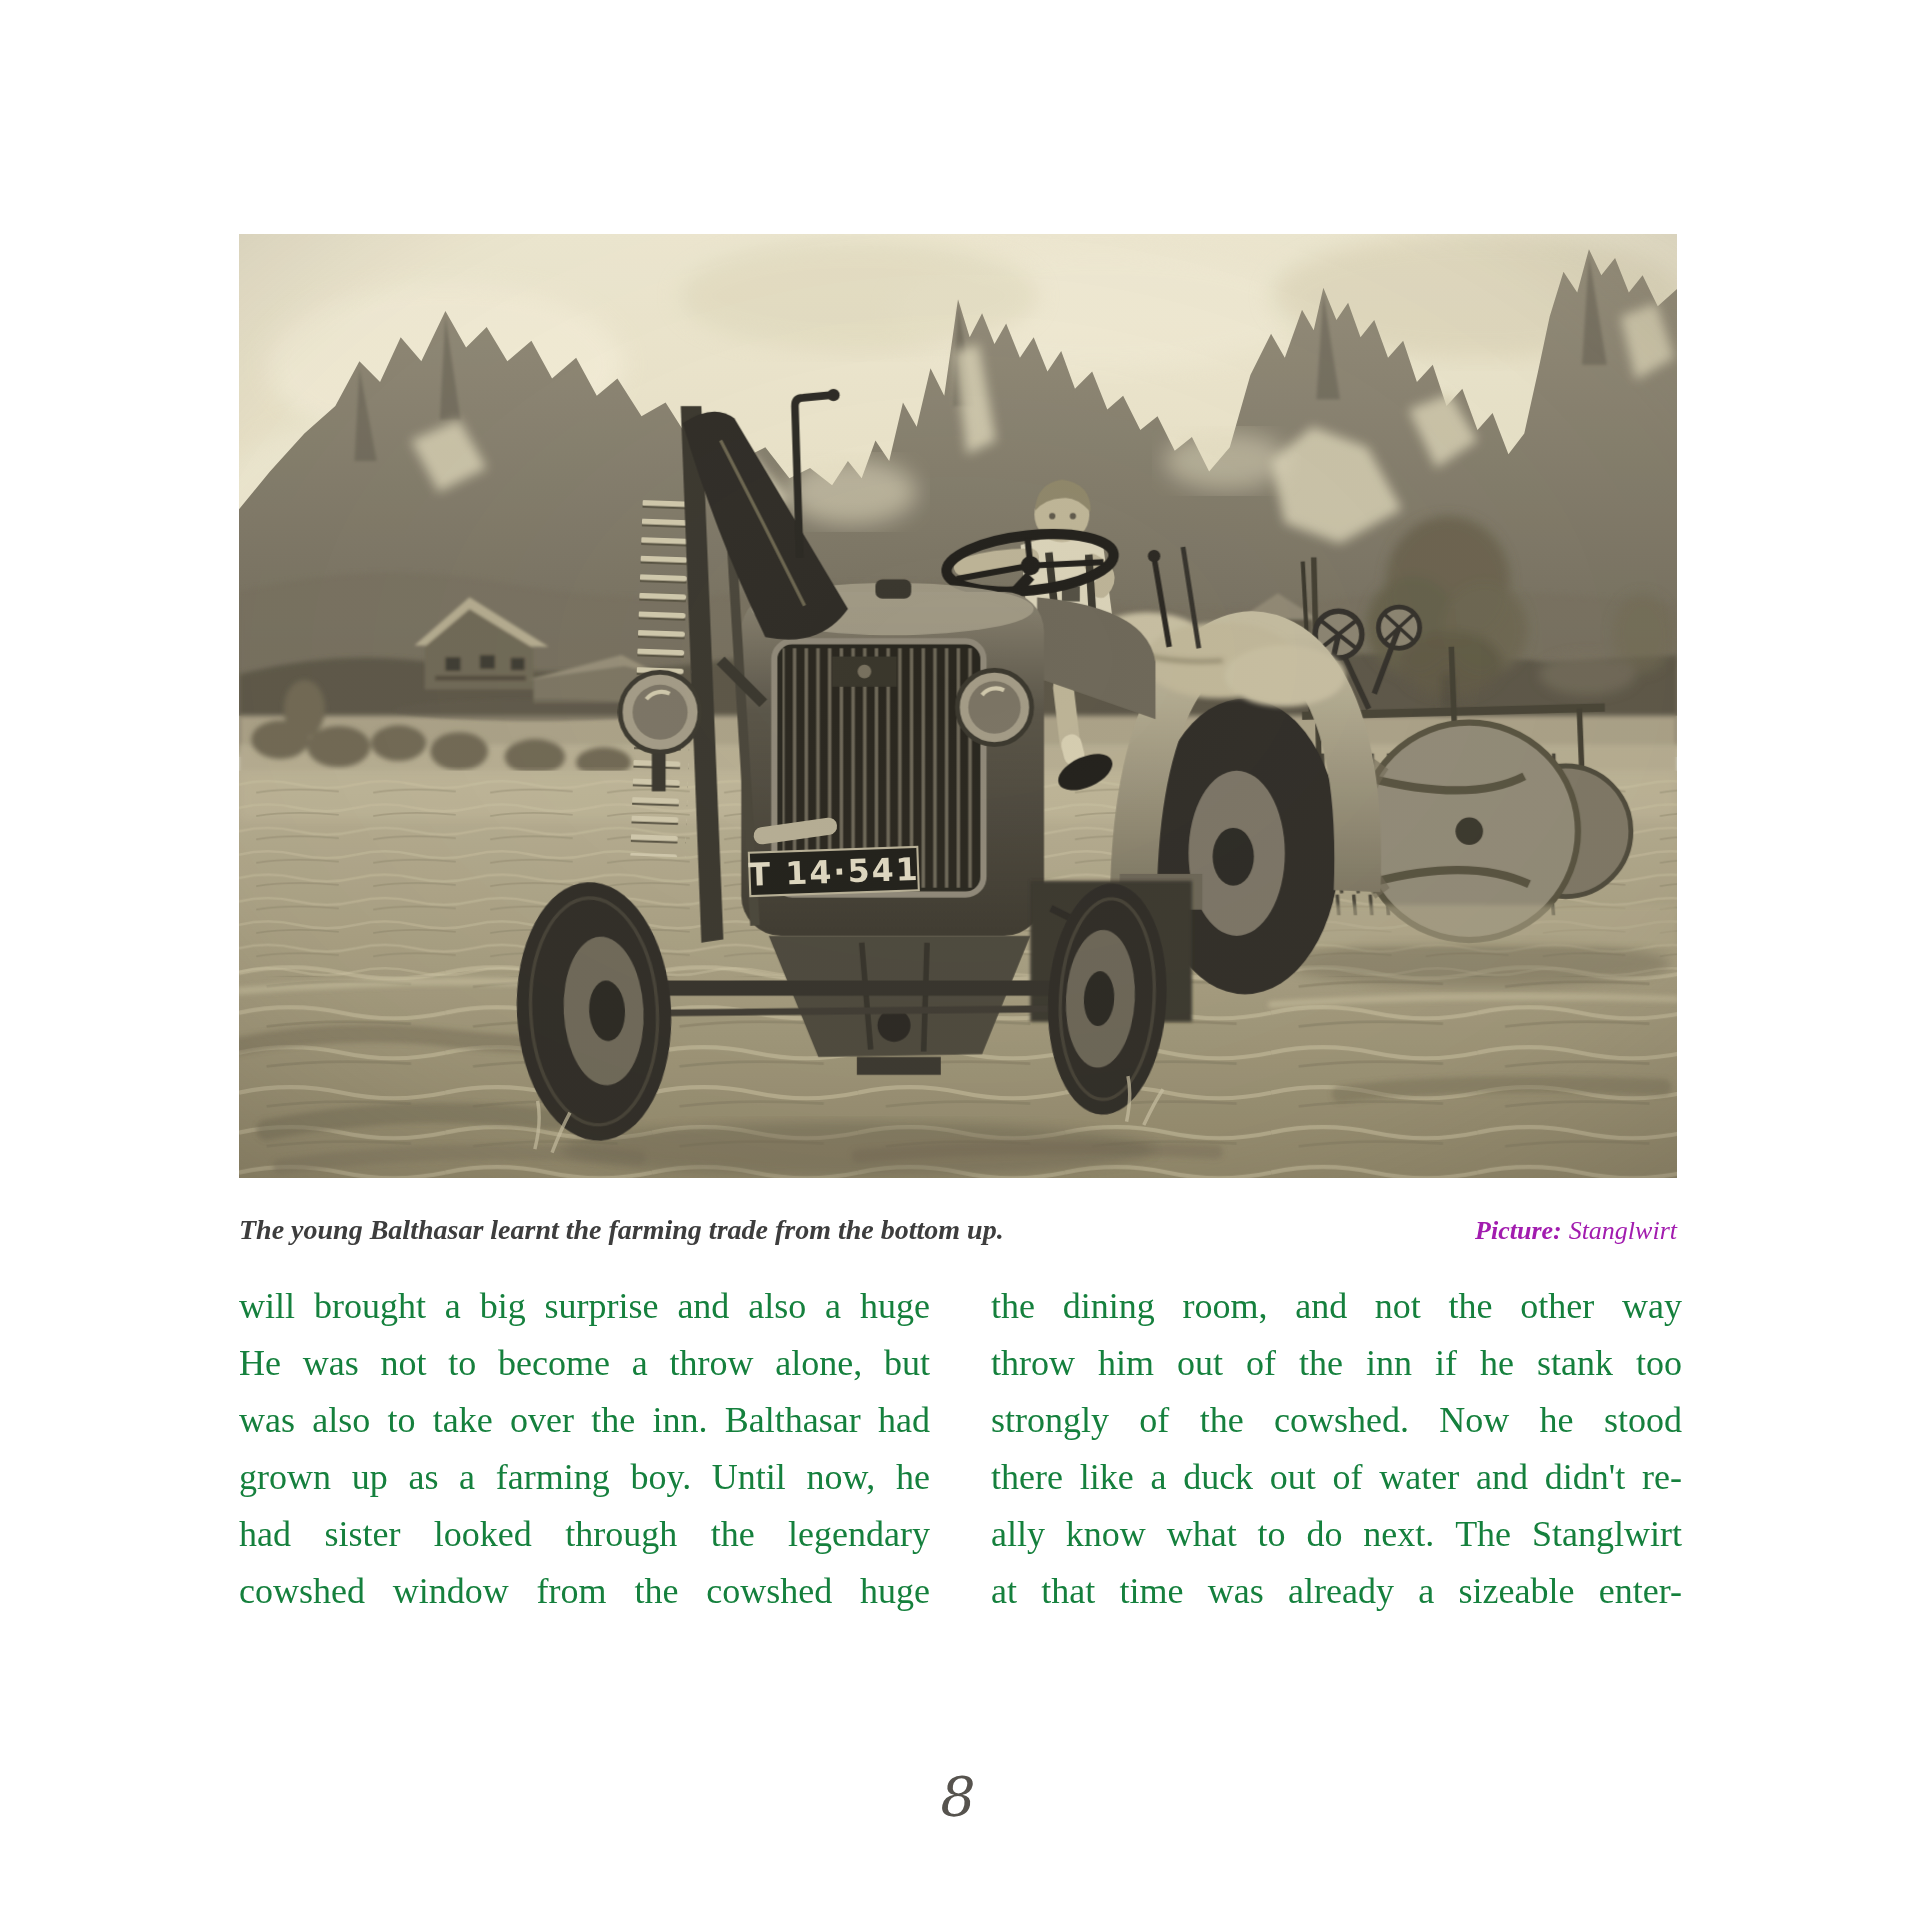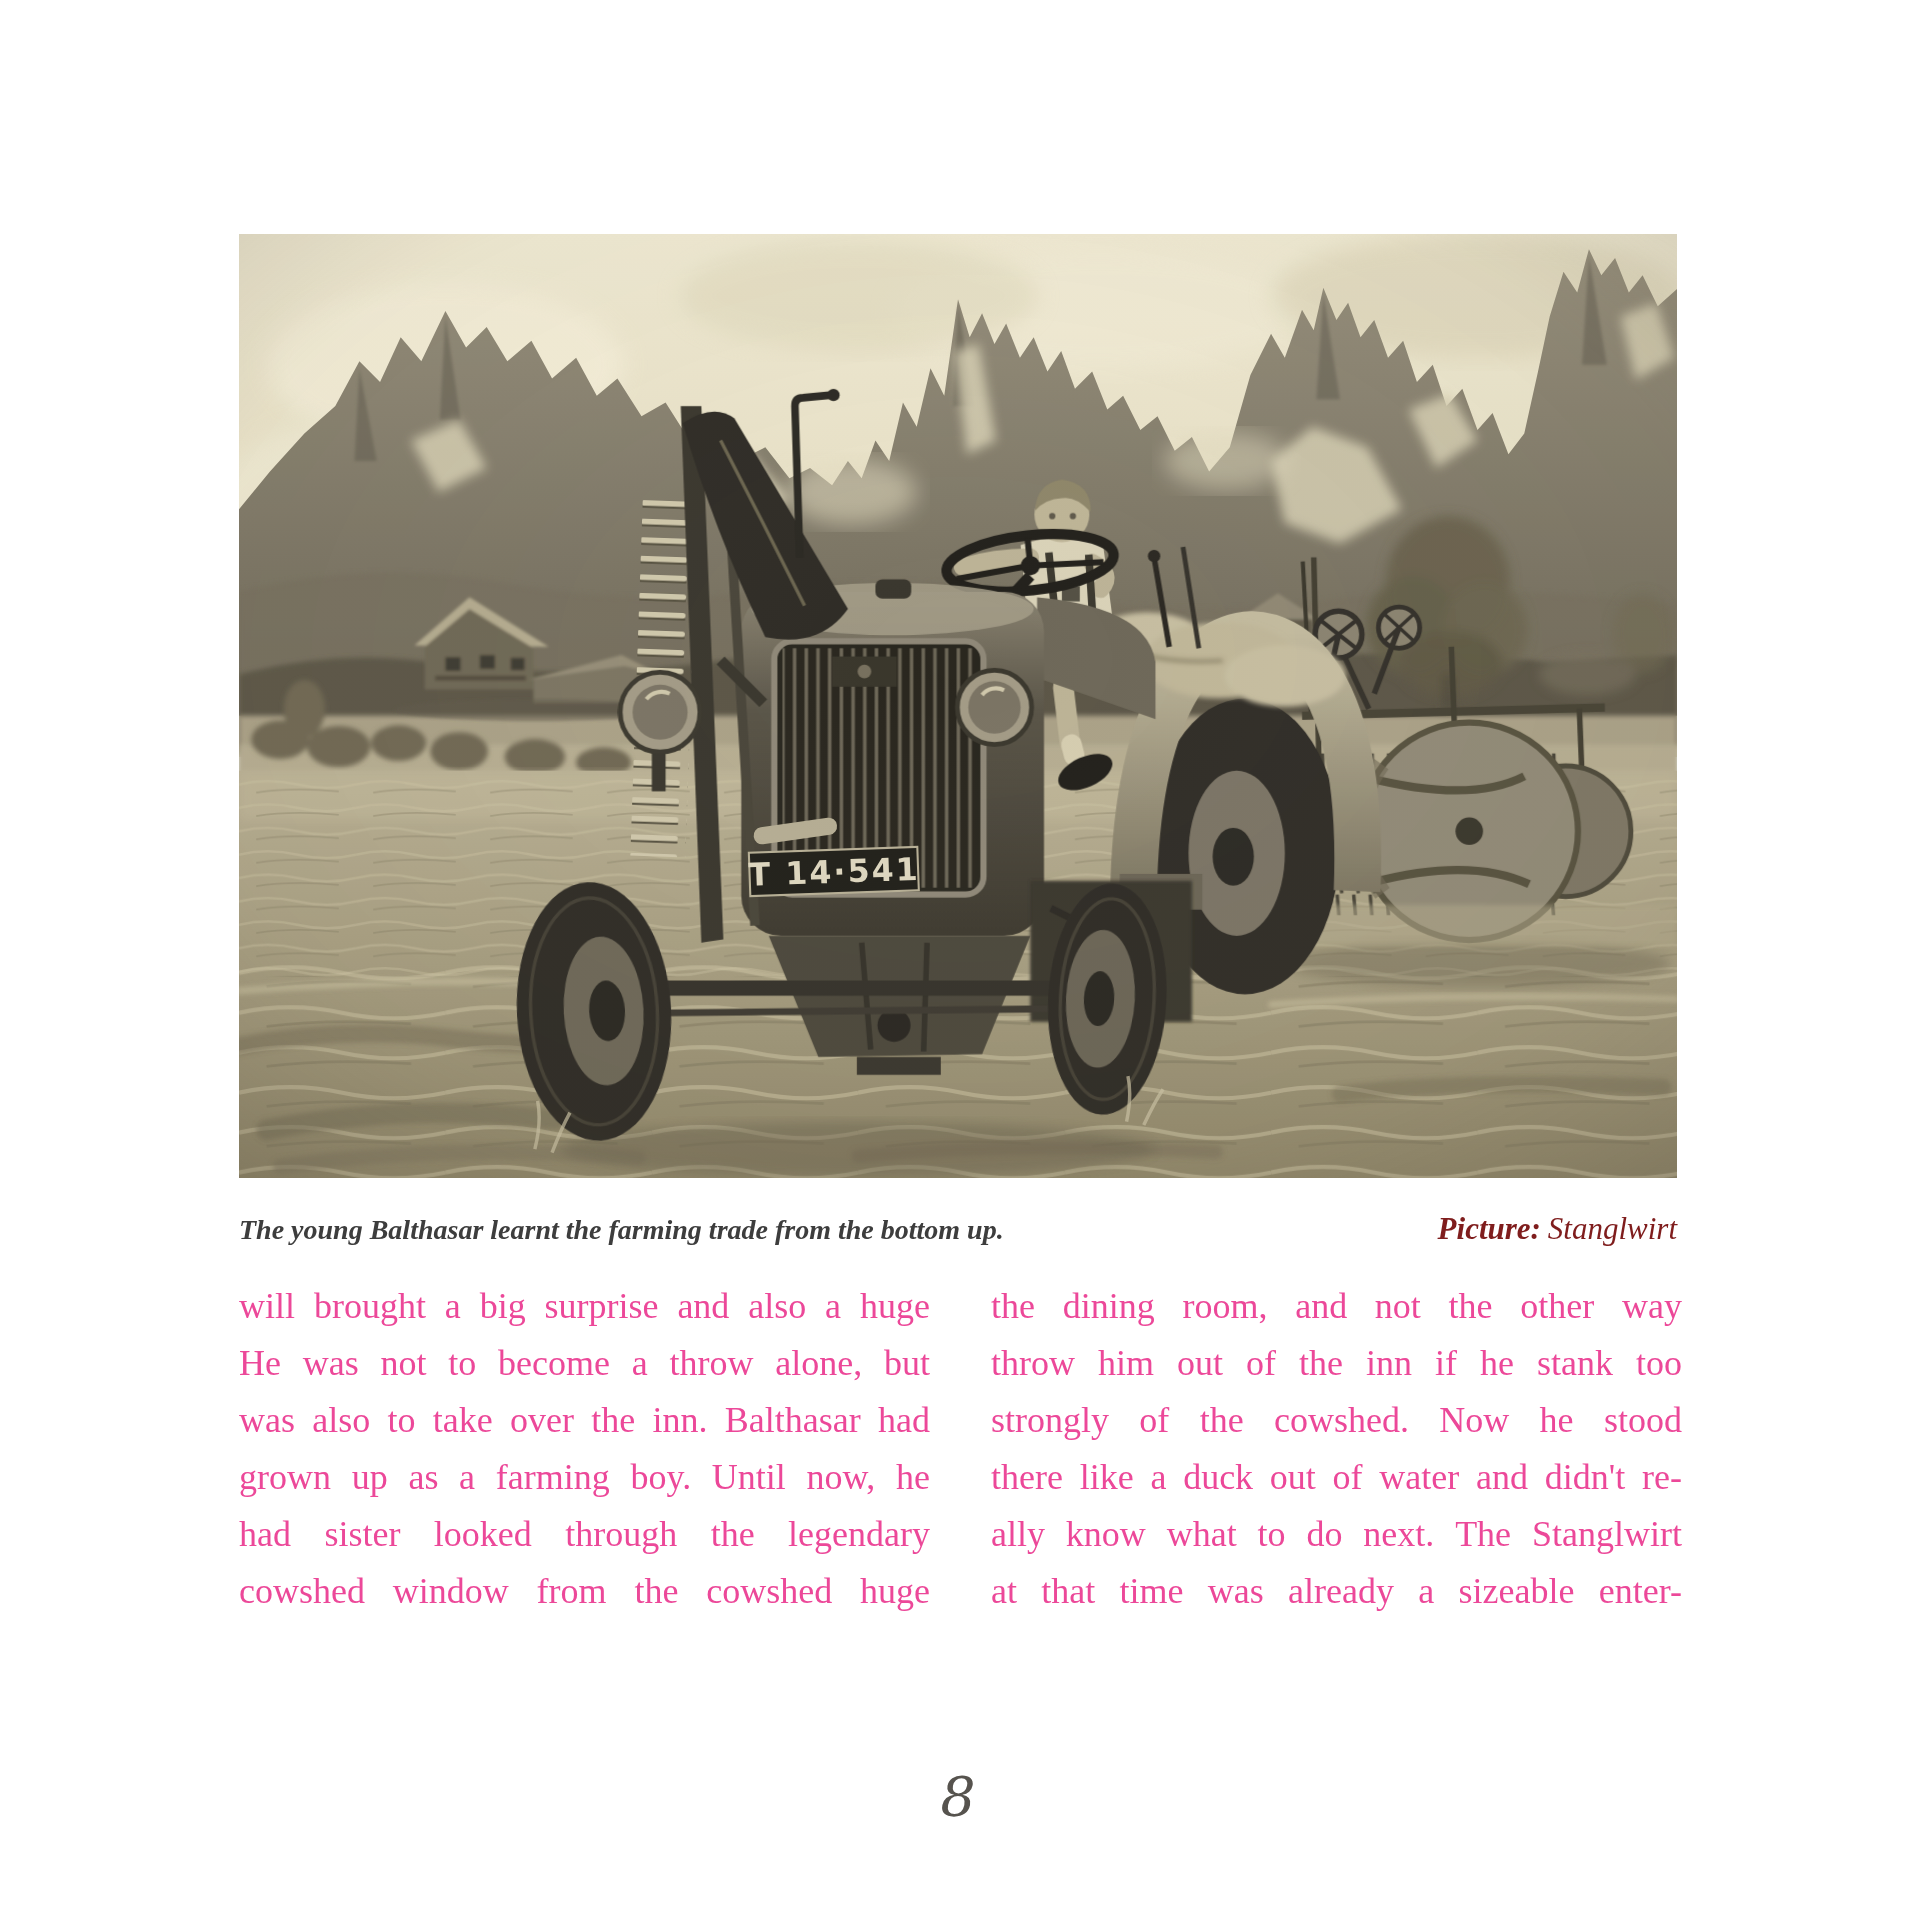--- a/index.html
+++ b/index.html
@@ -13,29 +13,29 @@
   .photo-frame svg{display:block;width:100%;height:100%;}
   .caption-row{
     position:absolute; left:239px; top:1196px; width:1438px;
     display:flex; justify-content:space-between; align-items:baseline;
   }
   .caption-main{
     font-style:italic; font-weight:bold; font-size:28px; color:#3d3d3d;
     letter-spacing:0px; white-space:nowrap;margin-top:18px;
   }
   .caption-credit{
-    font-size:31px; color:#7f1d1d; white-space:nowrap;
+    font-size:26px; color:#a21caf; white-space:nowrap;
   }
   .caption-credit .lbl{font-style:italic;font-weight:bold;margin-right:6.9px;}
   .caption-credit .val{font-style:italic;}
   .columns{
     position:absolute; left:239px; top:1271px; width:1443px;
     display:flex; gap:61px;
   }
-  .col{width:691px; font-size:36px; color:#ec4899;}
+  .col{width:691px; font-size:36px; color:#15803d;}
   .jline{
     display:flex; justify-content:space-between; height:57px;
     align-items:flex-end; white-space:nowrap; overflow:visible;
     line-height:44px;
   }
   .page-number{
     position:absolute; left:239px; top:1765px; width:1438px;
     text-align:center; font-family:"DejaVu Serif", serif;
     font-style:italic; font-size:55px; color:#56534e;
   }

